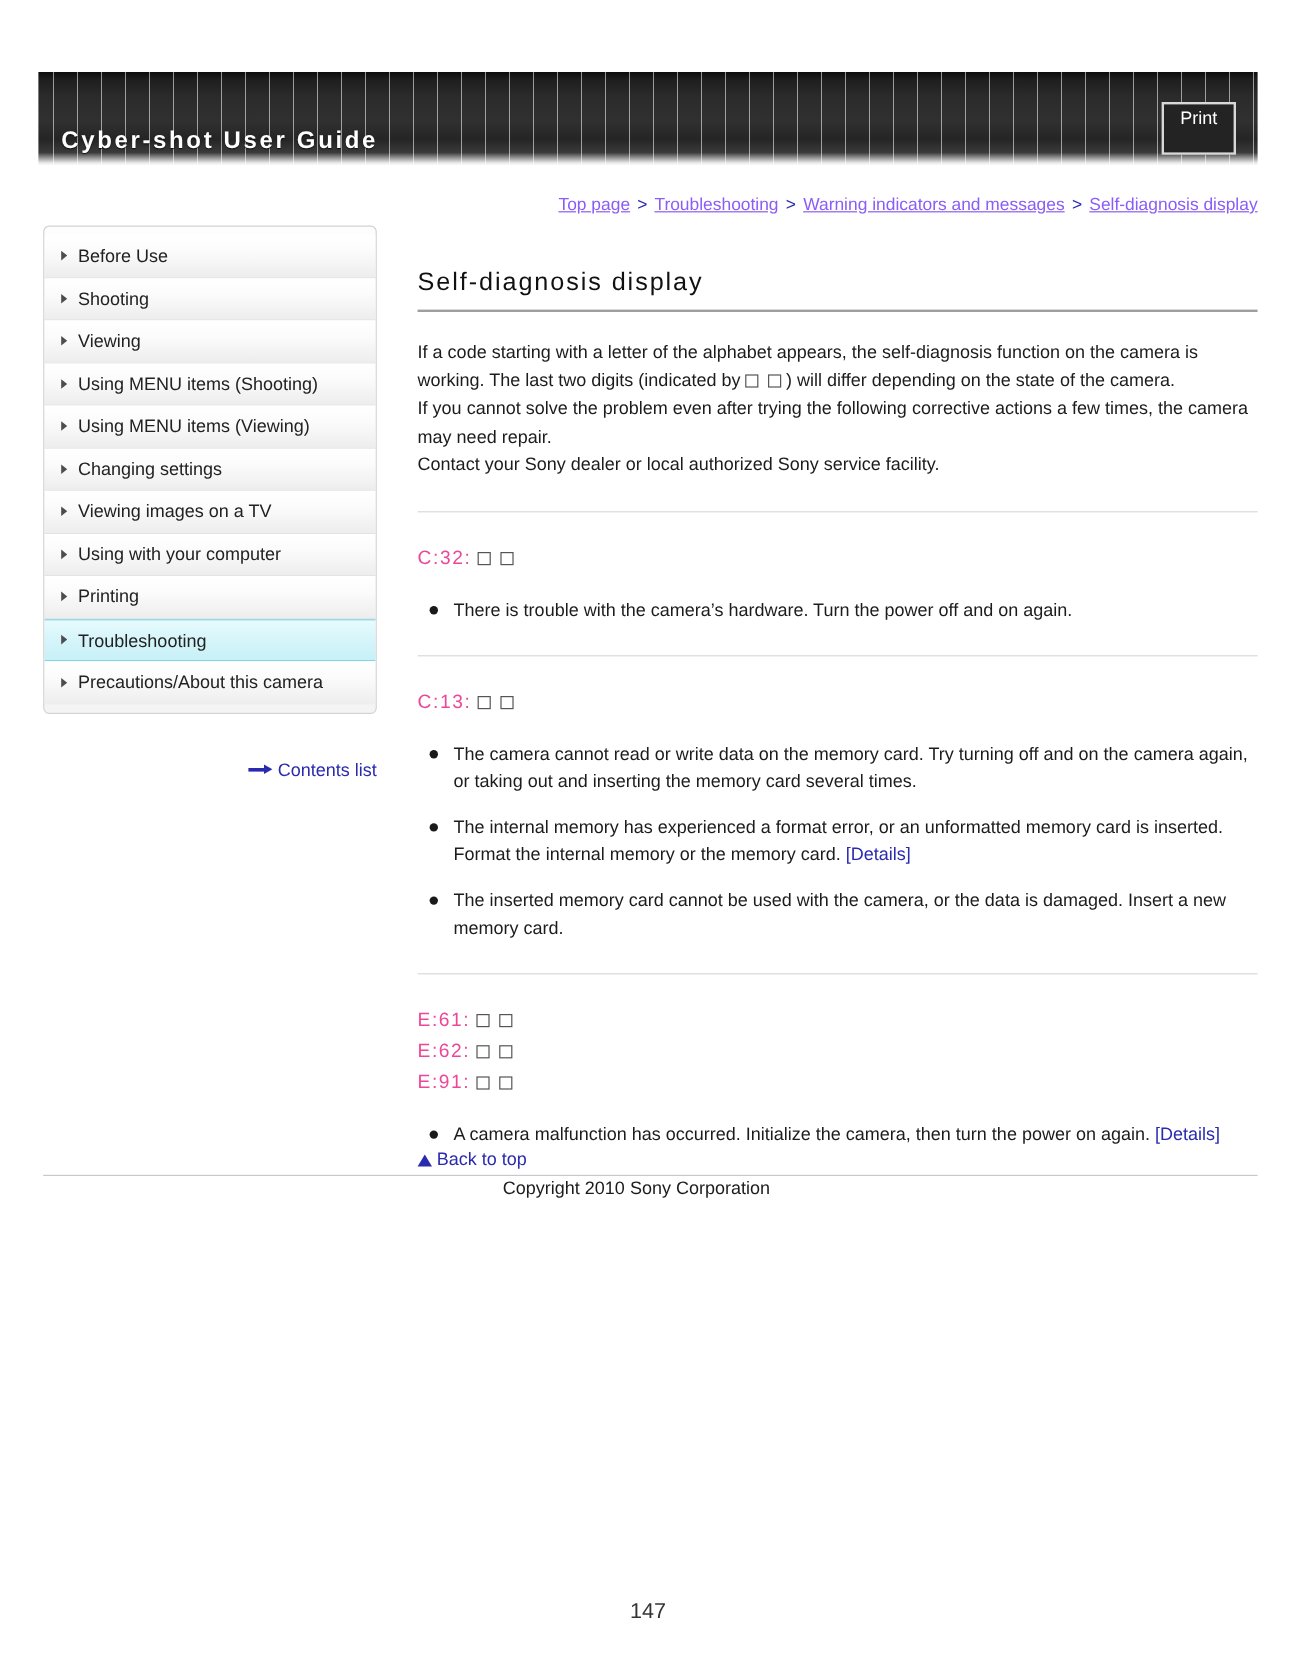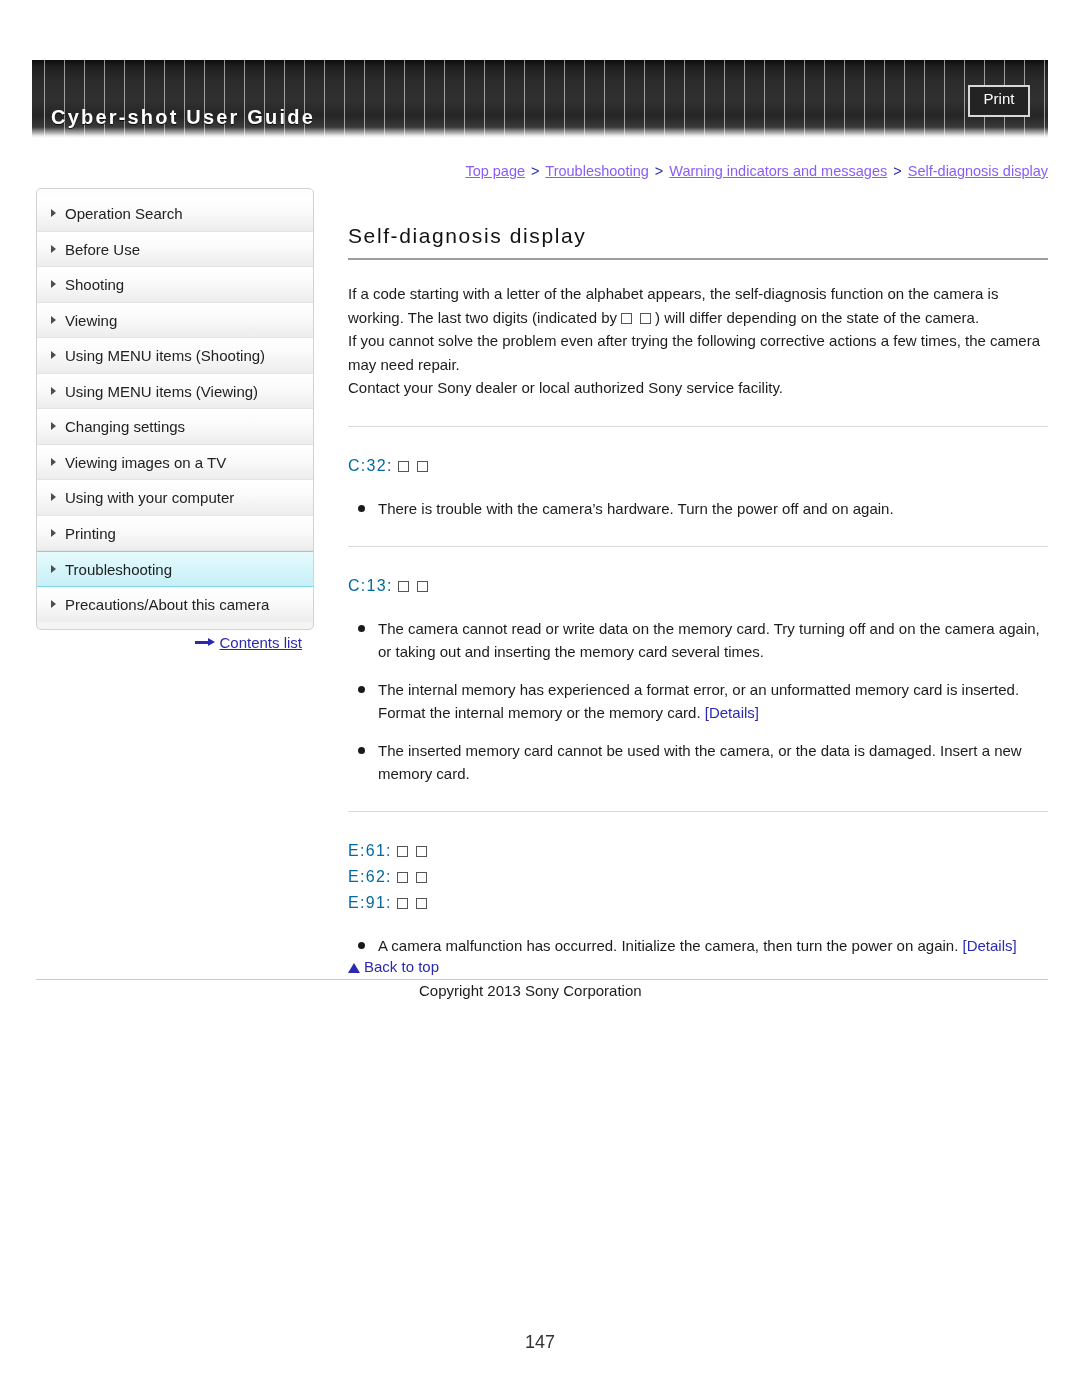--- a/index.html
+++ b/index.html
@@ -52,21 +52,21 @@
     font-weight: bold;
     letter-spacing: 2.2px;
     white-space: nowrap;
     text-shadow: 0 1px 1px rgba(0,0,0,0.8);
   }
   .print-button {
     position: absolute;
     right: 18px;
     top: 25px;
     width: 62px;
-    height: 32px;
+    height: 44px;
     border: 2px solid #d8d8d8;
     background: #232323;
     color: #ffffff;
     font-size: 15px;
     line-height: 24px;
     text-align: center;
     cursor: pointer;
   }
 
   
@@ -119,29 +119,28 @@
     border-bottom: 4px solid transparent;
   }
   .nav-item.active {
     background: linear-gradient(to bottom, #e7fbfd 0%, #d5f5fa 50%, #c7f0f7 100%);
     border-top: 1px solid #7fd6e6;
     border-bottom: 1px solid #7fd6e6;
   }
 
   .contents-link {
     position: absolute;
-    left: 24px;
+    left: 36px;
     top: 634px;
     width: 278px;
     text-align: right;
     font-size: 15px;
     color: #2a2ab0;
     cursor: pointer;
     white-space: nowrap;
-    text-decoration: underline;
   }
   .arrow-icon {
     display: inline-block;
     vertical-align: middle;
     position: relative;
     width: 20px;
     height: 9px;
     margin-right: 4px;
     top: -2px;
   }
@@ -200,21 +199,21 @@
   }
   .divider {
     border: none;
     border-top: 1px solid #d9d9d9;
     margin: 26px 0 0 0;
     height: 0;
   }
   .code-heading {
     font-size: 16px;
     letter-spacing: 1.3px;
-    color: #0369a1;
+    color: #ec4899;
     margin: 26px 0 0 0;
     line-height: 26px;
   }
   .code-heading .box-glyph { margin: 0 3px 0 5px; }
 
   .bullets {
     list-style: none;
     margin: 18px 0 0 0;
     padding: 0;
   }
@@ -302,24 +301,20 @@
   <span class="crumb">Top page</span>
   <span class="sep">&gt;</span>
   <span class="crumb">Troubleshooting</span>
   <span class="sep">&gt;</span>
   <span class="crumb">Warning indicators and messages</span>
   <span class="sep">&gt;</span>
   <span class="crumb">Self-diagnosis display</span>
 </div>
 
 <nav class="sidebar">
-  <div class="nav-item">
-    <span class="tri"></span>
-    <span>Operation Search</span>
-  </div>
   <div class="nav-item">
     <span class="tri"></span>
     <span>Before Use</span>
   </div>
   <div class="nav-item">
     <span class="tri"></span>
     <span>Shooting</span>
   </div>
   <div class="nav-item">
     <span class="tri"></span>
@@ -410,14 +405,14 @@
       <li><span>A camera malfunction has occurred. Initialize the camera, then turn the power on again.</span> <span class="inline-link">[Details]</span></li>
     </ul>
   </section>
 
 </main>
 
 <div class="back-to-top">
   <span class="tri-up"></span><span>Back to top</span>
 </div>
 <div class="footer-rule"></div>
-<div class="copyright">Copyright 2013 Sony Corporation</div>
+<div class="copyright">Copyright 2010 Sony Corporation</div>
 <div class="page-number">147</div>
 
 </body></html>

